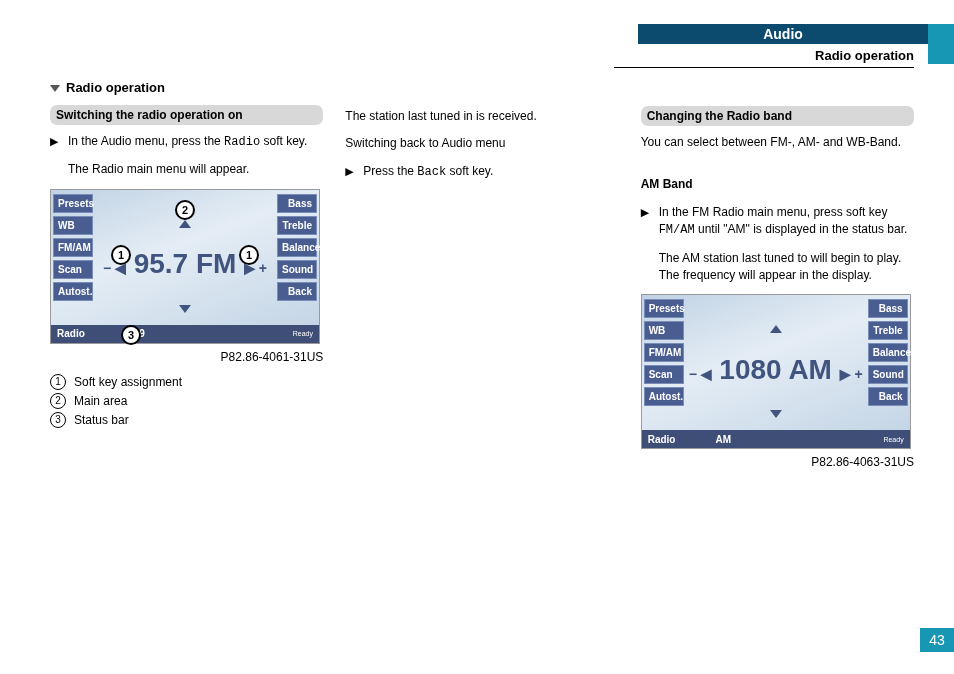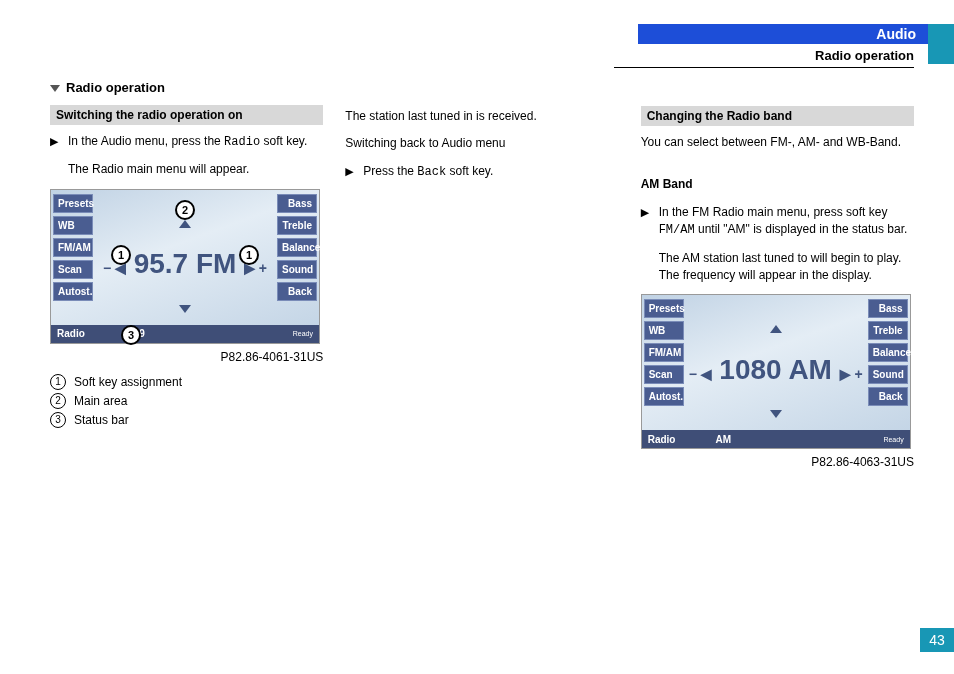--- a/index.html
+++ b/index.html
@@ -10,27 +10,27 @@
     background: #fff;
     width: 954px;
     height: 674px;
     position: relative;
   }
   .header-bar {
     position: absolute;
     top: 24px;
     right: 26px;
     height: 20px;
-    background: #1d4ed8;
+    background: #0c4a6e;
     color: #fff;
     font-weight: bold;
     font-size: 14px;
     padding: 2px 12px;
     width: 290px;
-    text-align: right;
+    text-align: center;
   }
   .header-tab {
     position: absolute;
     top: 24px;
     right: 0;
     width: 26px;
     height: 40px;
     background: #1897b5;
   }
   .header-sub {
@@ -67,20 +67,21 @@
   .col { flex: 1; min-width: 0; }
 
   .sec-title { font-weight: bold; font-size: 13px; margin-bottom: 10px; }
   .tri { display:inline-block; width:0; height:0; border-left:5px solid transparent; border-right:5px solid transparent; border-top:7px solid #555; margin-right:6px; vertical-align:middle; }
   .grey-head {
     background: #d8d8d8;
     font-weight: bold;
     font-size: 12px;
     padding: 3px 6px;
     margin: 2px 0 8px 0;
+    border-radius: 7px;
   }
   .para { margin: 4px 0 10px 0; line-height: 1.45; }
   .bullet { display: flex; margin: 4px 0 10px 0; line-height:1.45; }
   .bullet .arrow { flex: 0 0 18px; }
   .arrow-glyph { font-size: 11px;}
   .mono { font-family: "Courier New", monospace; }
   .bold { font-weight: bold; margin-top: 25px; }
 
   
   .radio-shot {

